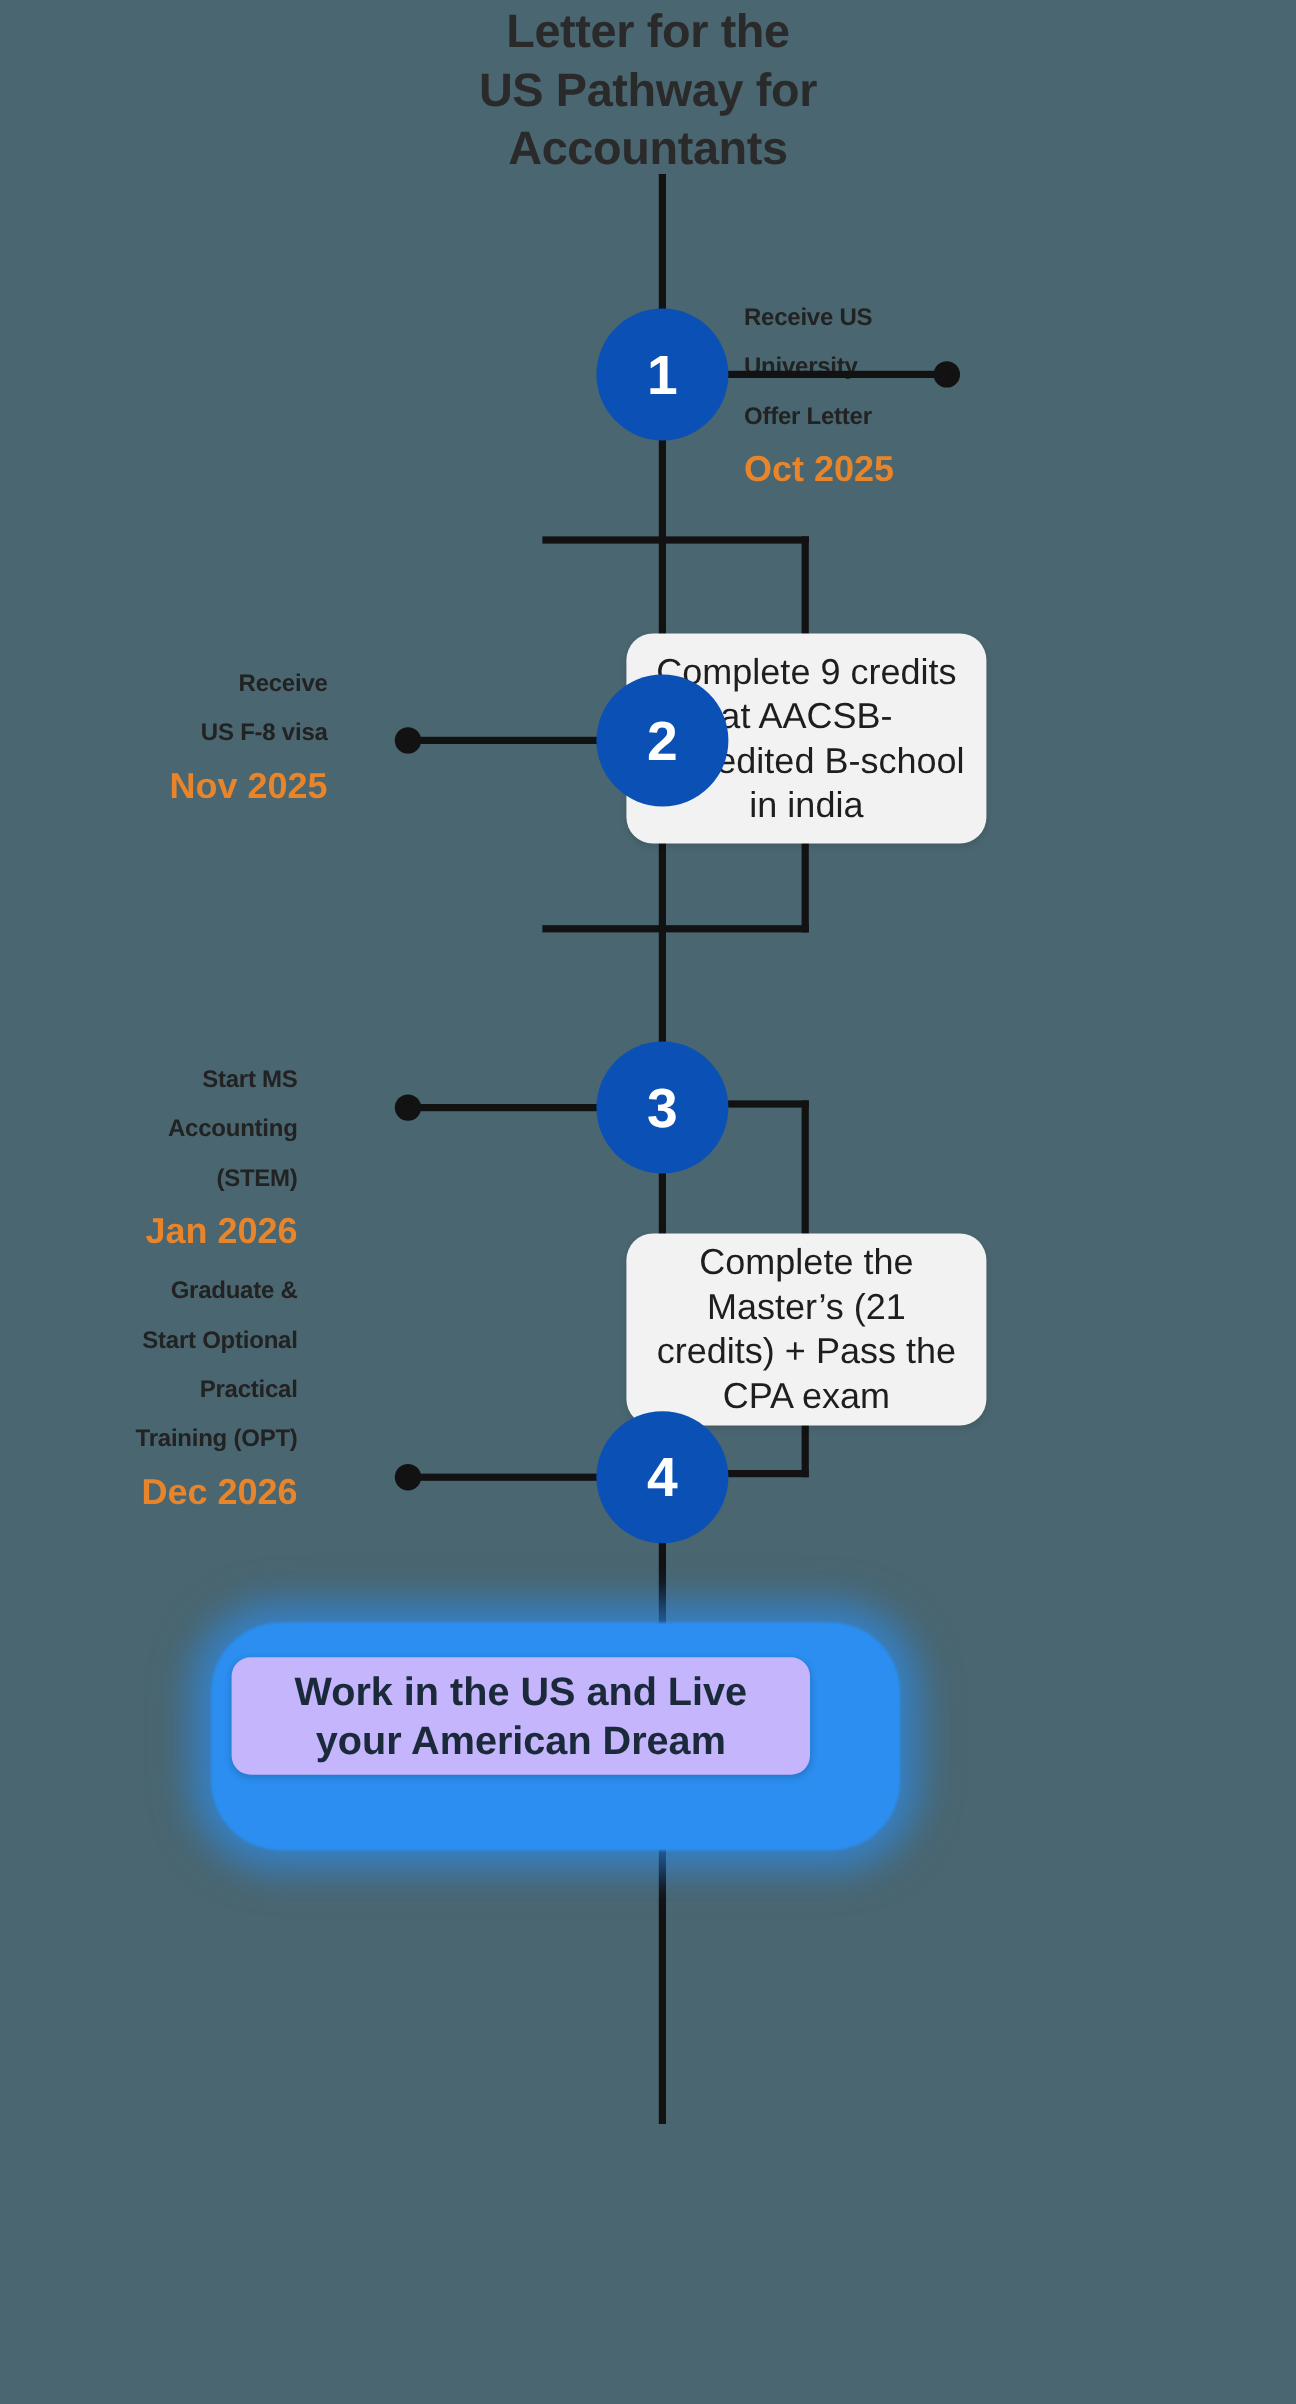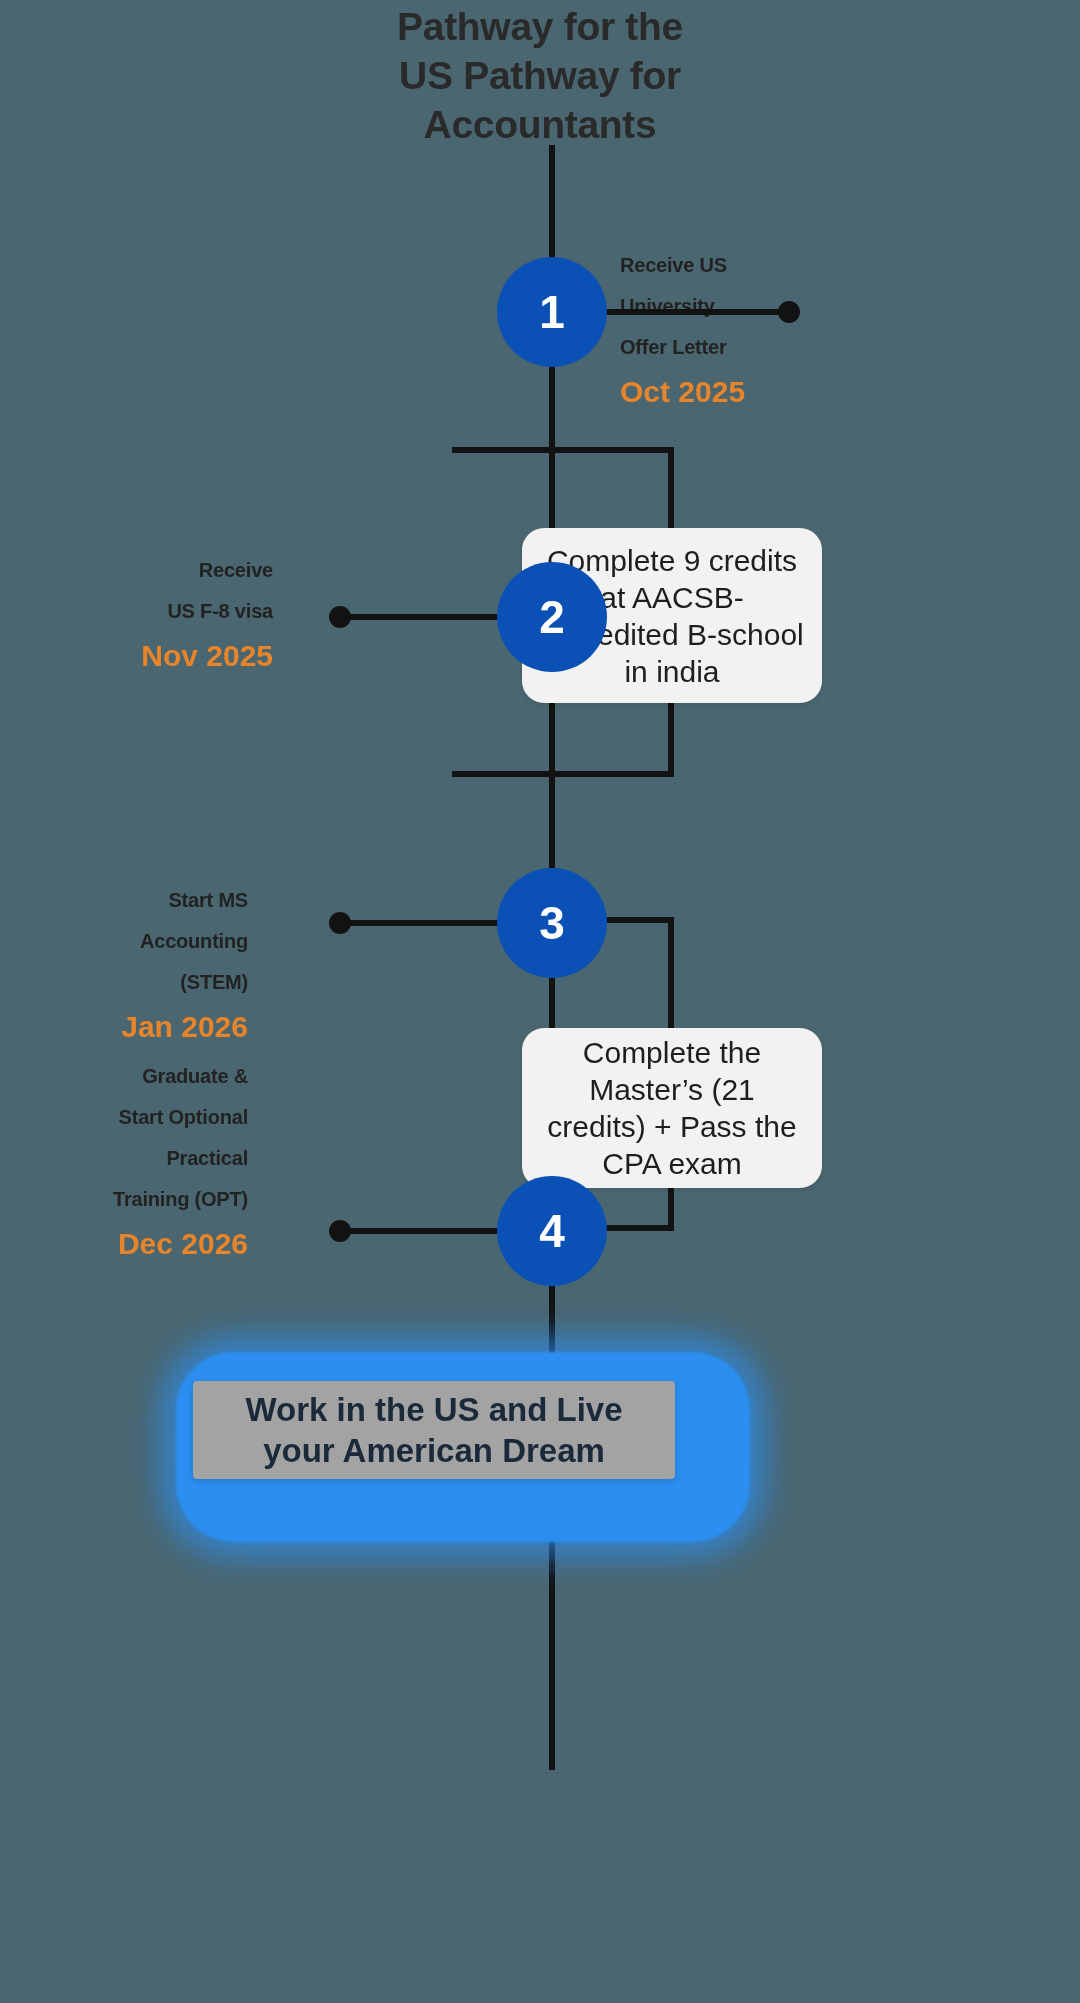--- a/index.html
+++ b/index.html
@@ -104,36 +104,36 @@
   }
   .cta-glow2{
     position:absolute;left:164px;top:1341px;width:598px;height:212px;
     border-radius:64px;
     background:rgba(43,142,240,0.28);
     filter:blur(14px);
     z-index:5;
   }
   .cta-box{
     position:absolute;left:193px;top:1381px;width:482px;height:98px;
-    background:#a3a3a3;border-radius:4px;
+    background:#c4b5fd;border-radius:16px;
     display:flex;align-items:center;justify-content:center;
     text-align:center;
     font-size:33px;line-height:41px;font-weight:bold;color:#1b2a3a;
     z-index:8;
     box-shadow:0 2px 6px rgba(0,0,0,0.16);
   }
   .cta-box span{display:block;}
 </style>
 </head>
 <body>
 
 <div class="stage">
 
   <div class="title">
-    <span>Pathway for the</span>
+    <span>Letter for the</span>
     <span>US Pathway for</span>
     <span>Accountants</span>
   </div>
 
   <div class="spine"></div>
 
   <div class="br-h bA-top"></div>
   <div class="br-v bA-v"></div>
   <div class="br-h bA-bot"></div>
 

